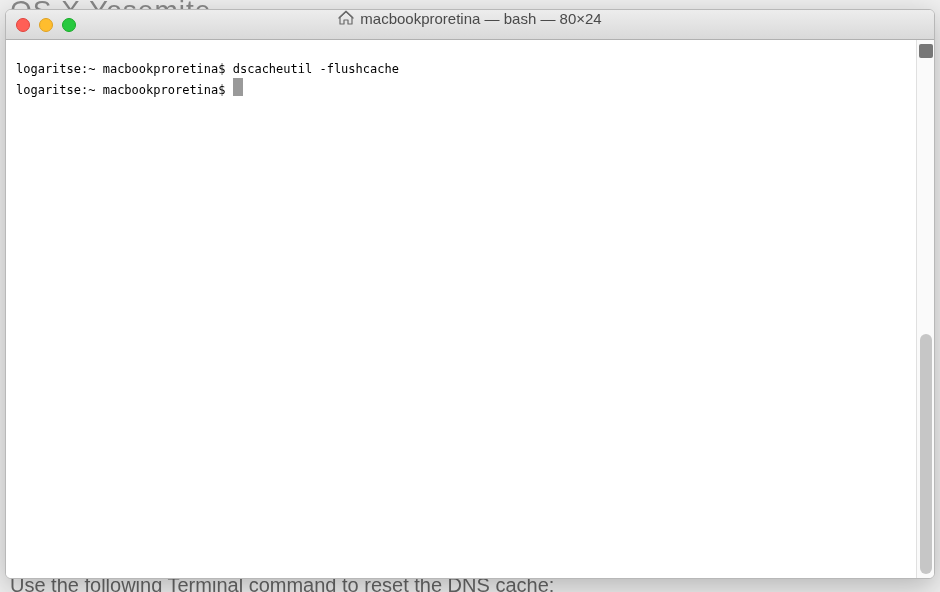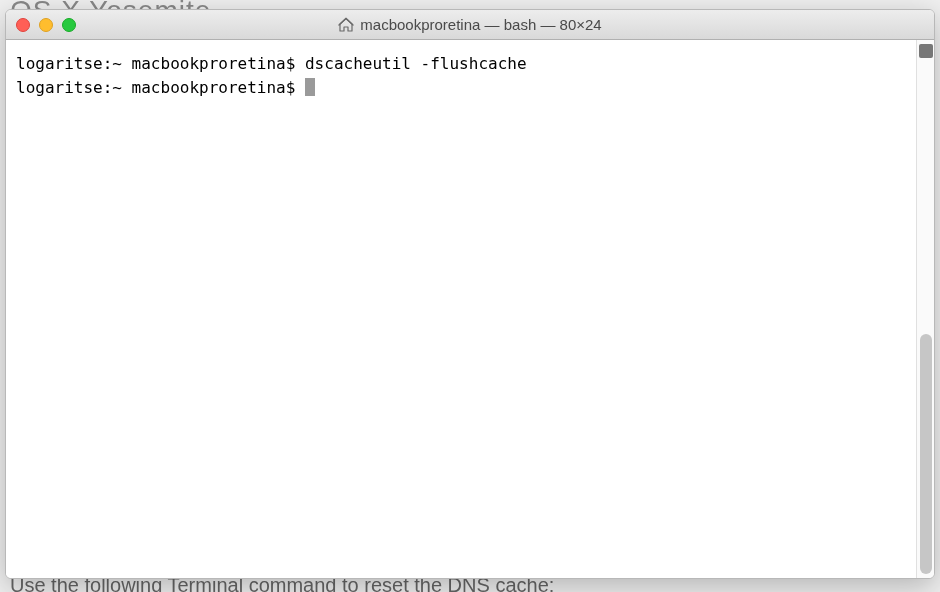--- a/index.html
+++ b/index.html
@@ -75,21 +75,20 @@
     .traffic-max {
       background: #27c93f;
       border: 1px solid #1aab29;
     }
     .title-wrap {
       position: absolute;
       left: 0;
       right: 0;
       display: flex;
       justify-content: center;
-      align-items: center;
       gap: 6px;
       pointer-events: none;
       height: 100%;
     }
     .title-text {
       font-size: 15px;
       color: #4a4a4a;
     }
     .home-icon {
       width: 16px;
@@ -97,23 +96,23 @@
       display: inline-block;
     }
     .content-wrap {
       flex: 1;
       display: flex;
       position: relative;
     }
     .terminal-body {
       flex: 1;
       background: #ffffff;
-      padding: 12px 10px;
+      padding: 20px 10px;
       font-family: "Menlo", "Monaco", monospace;
-      font-size: 16px;
+      font-size: 12px;
       line-height: 1.5;
       color: #000;
       white-space: pre;
       overflow: hidden;
     }
     .term-line {
       display: block;
     }
     .cursor {
       display: inline-block;

